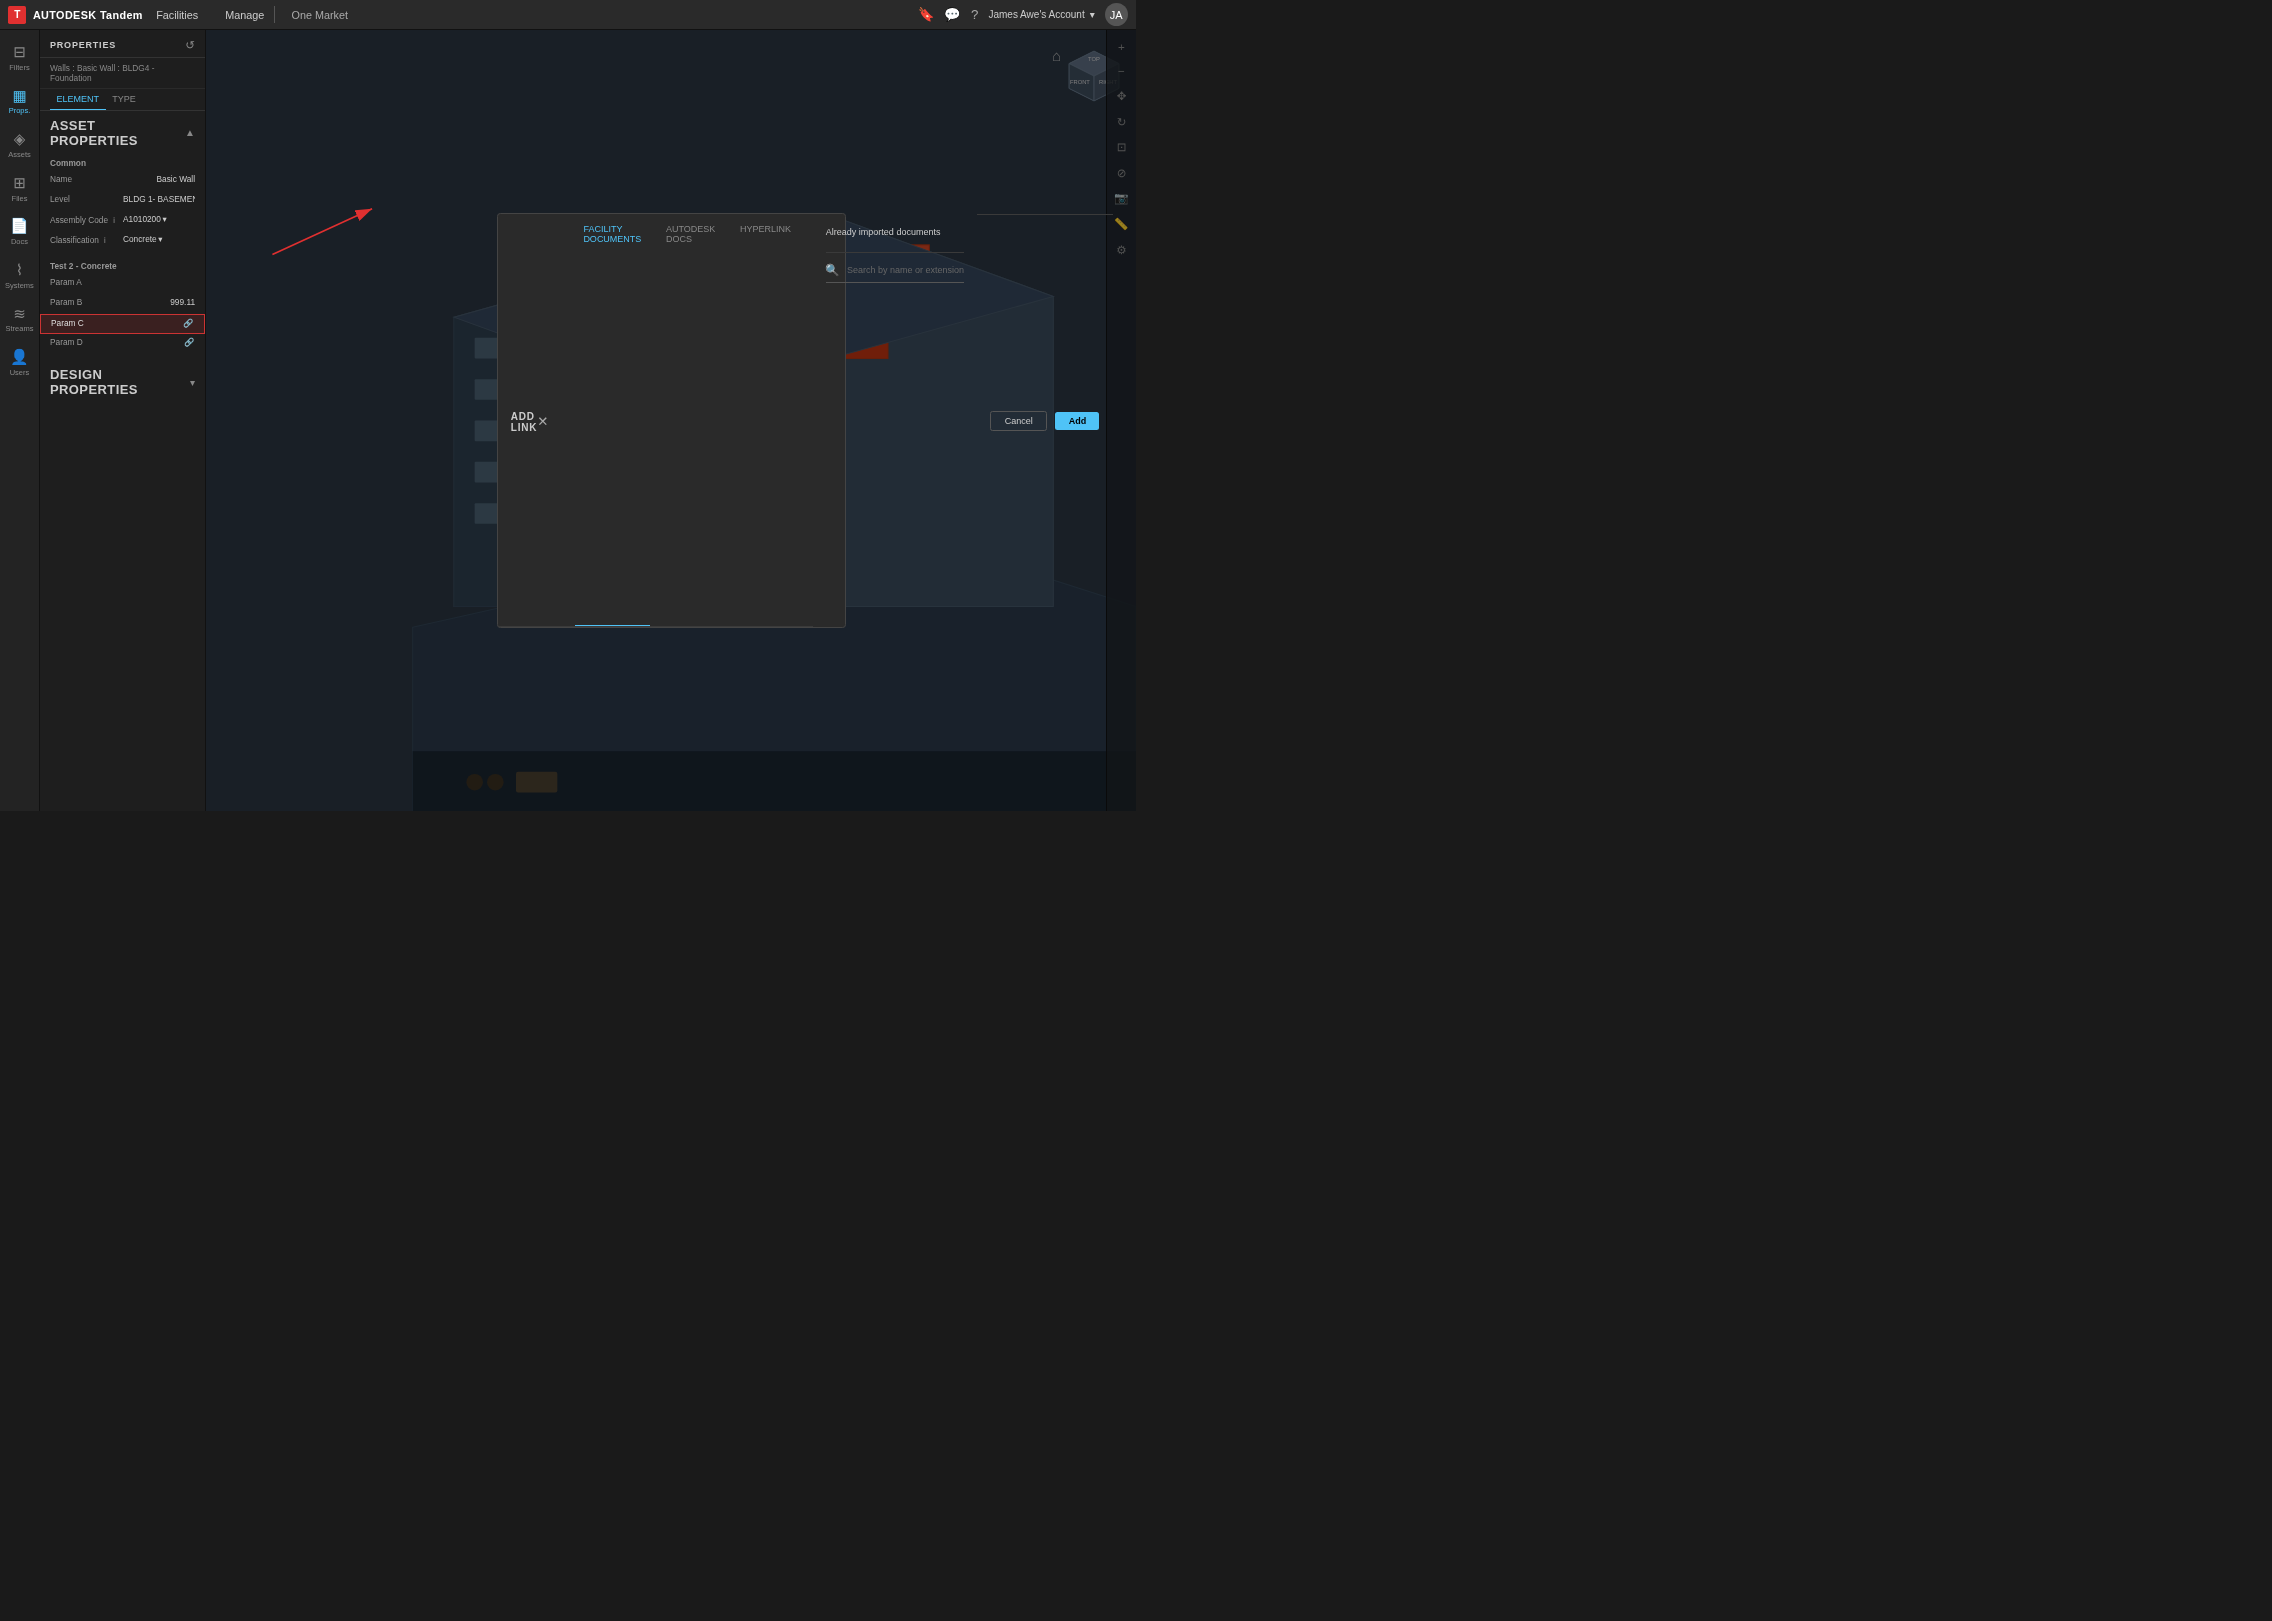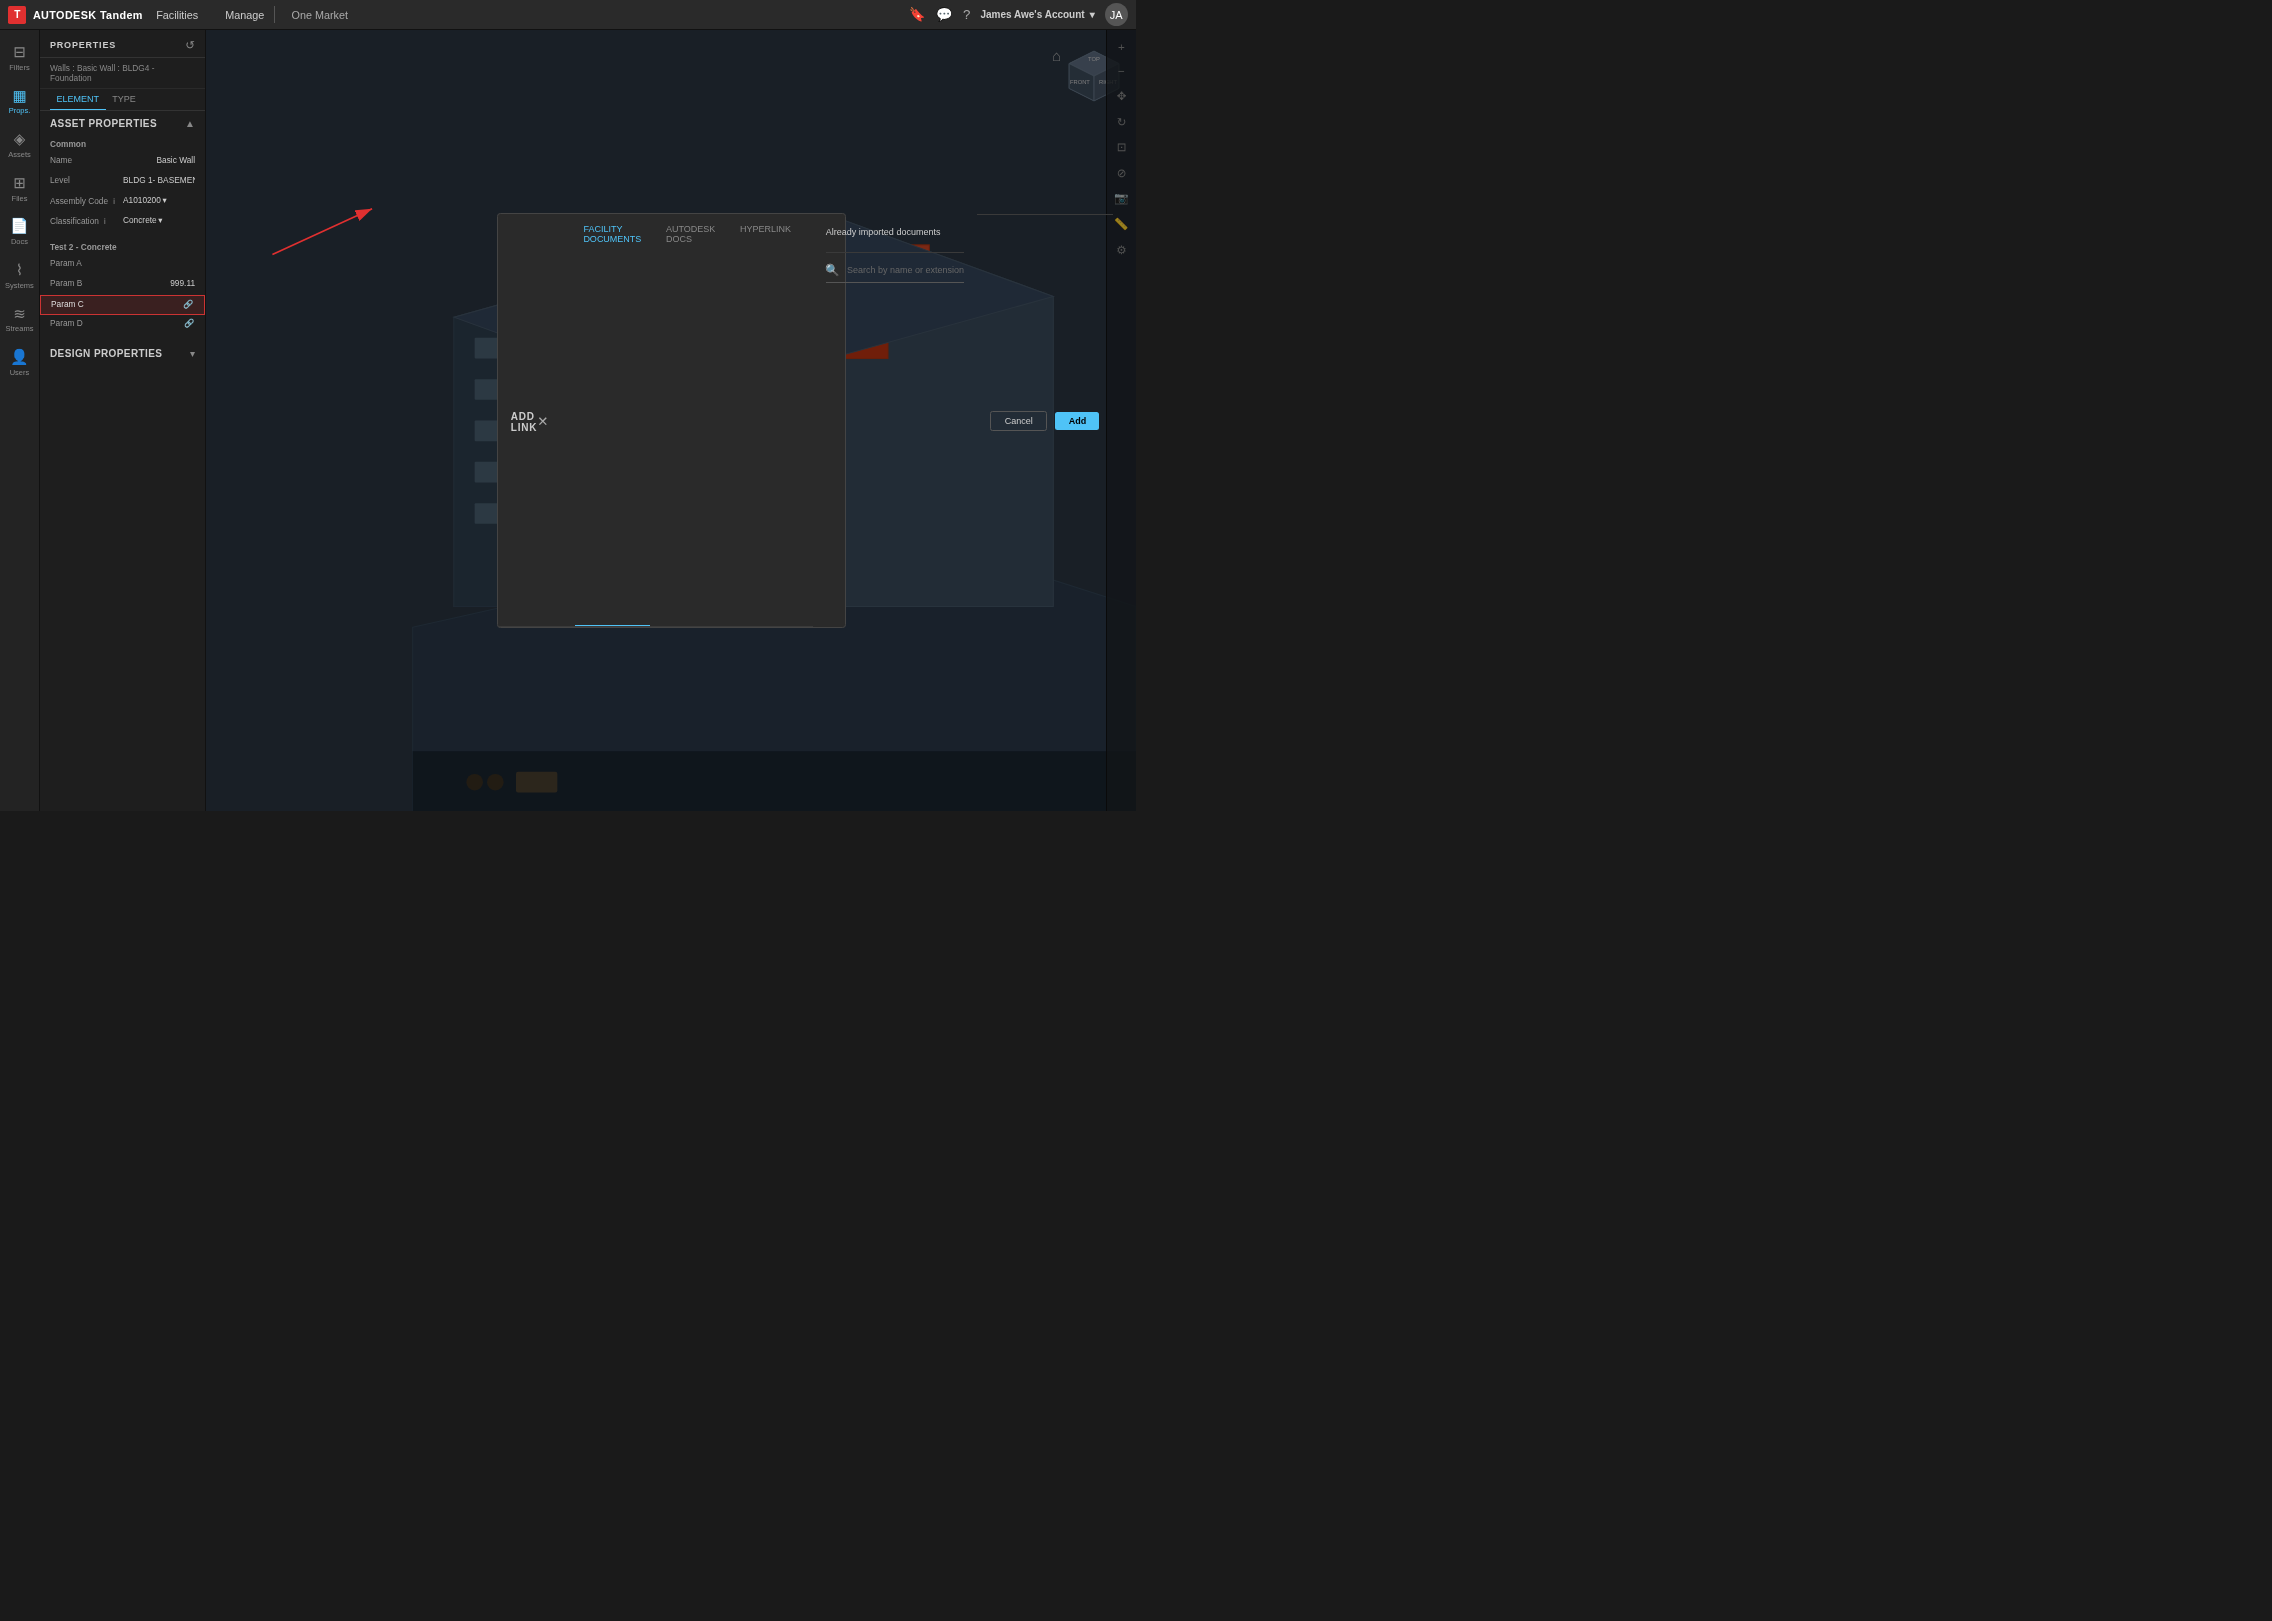--- a/index.html
+++ b/index.html
@@ -15,21 +15,21 @@
     .logo-box {
       width: 18px; height: 18px; background: #e03030; display: flex; align-items: center; justify-content: center; color: white; font-weight: bold; font-size: 10px; border-radius: 1.7px;
     }
     .logo-text { color: #fff; font-size: 10.8px; font-weight: 600; letter-spacing: 0.4px; }
     .topnav-divider { width: 0.8px; height: 16.6px; background: #555; margin: 0 10px; }
     .topnav-menu { display: flex; gap: 27px; }
     .topnav-menu span { color: #ccc; font-size: 10.8px; cursor: pointer; }
     .facility-name { color: #aaa; font-size: 10.8px; margin-left: 6.6px; }
     .topnav-right { margin-left: auto; display: flex; align-items: center; gap: 10px; }
     .topnav-icon { color: #aaa; font-size: 13.3px; cursor: pointer; }
-    .topnav-account { display: flex; align-items: center; gap: 5px; color: #ccc; font-size: 10px; cursor: pointer; font-weight: bold; }
+    .topnav-account { display: flex; align-items: center; gap: 5px; color: #ccc; font-size: 10px; cursor: pointer; }
     .avatar { width: 23px; height: 23px; border-radius: 50%; background: #555; display: flex; align-items: center; justify-content: center; color: #fff; font-size: 11px; overflow: hidden; }
 
     
     .main-layout {
       display: flex; flex: 1; overflow: hidden;
     }
 
     
     .sidebar-icons {
       width: 40px; background: #232323; display: flex; flex-direction: column; align-items: center; padding-top: 6.6px; gap: 1.7px; border-right: 0.8px solid #111; flex-shrink: 0; z-index: 10;
@@ -53,21 +53,21 @@
 
     .breadcrumb { padding: 5px 10px; font-size: 8.3px; color: #888; border-bottom: 0.8px solid #2a2a2a; }
 
     .tabs-row { display: flex; gap: 0; padding: 0 10px; border-bottom: 0.8px solid #333; }
     .tab { padding: 5px 6.6px; font-size: 9px; color: #888; cursor: pointer; border-bottom: 1.7px solid transparent; }
     .tab.active { color: #4fc3f7; border-bottom: 1.7px solid #4fc3f7; }
 
     .section-header {
       display: flex; align-items: center; justify-content: space-between; padding: 6.6px 10px 3.3px 10px; 
     }
-    .section-title { font-size: 10px; font-weight: bold; color: #ccc; letter-spacing: 0.4px; }
+    .section-title { font-size: 13px; font-weight: bold; color: #ccc; letter-spacing: 0.4px; }
     .section-collapse { color: #888; font-size: 10px; cursor: pointer; }
 
     .prop-group { padding: 3.3px 0; }
     .prop-group-title { padding: 3.3px 10px; font-size: 8.3px; color: #999; font-weight: bold; }
     .prop-row {
       display: flex; align-items: flex-start; padding: 2.5px 10px; gap: 1px; min-height: 20px;
     }
     .prop-row.highlighted { background: rgba(220,50,50,0.15); border: 0.8px solid #cc3333; }
     .prop-label { font-size: 8.3px; color: #999; flex: 1; min-width: 0; overflow: hidden; text-overflow: ellipsis; white-space: nowrap; }
     .prop-value { font-size: 8.3px; color: #ccc; text-align: right; flex: 1; overflow: hidden; text-overflow: ellipsis; white-space: nowrap; }

